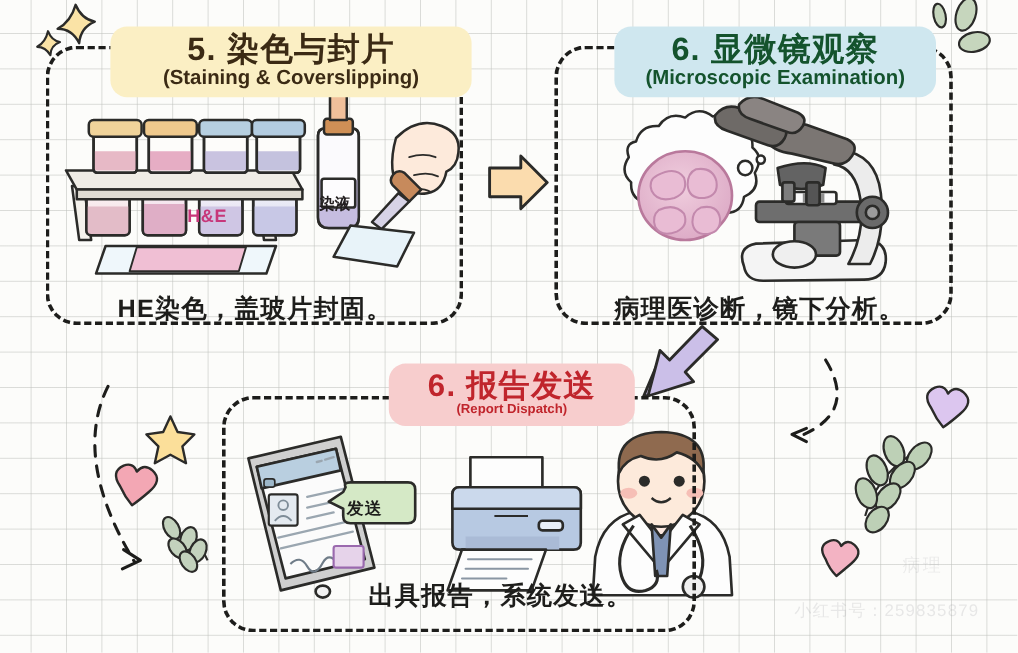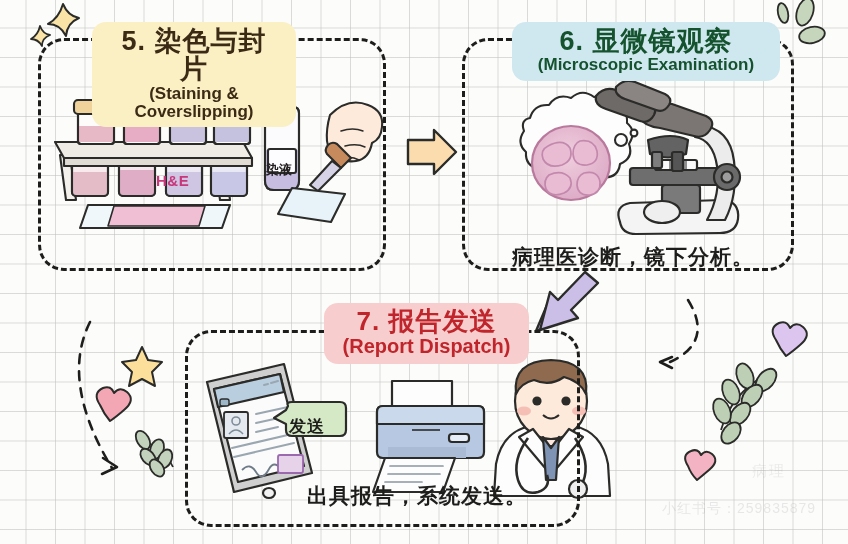--- a/index.html
+++ b/index.html
@@ -44,28 +44,28 @@
   }
   .banner .cn{
     font-size:27px;font-weight:700;letter-spacing:1px;
     display:block;
     font-family:"Liberation Sans","DejaVu Sans",sans-serif;
   }
   .banner .en{
     font-size:17px;font-weight:600;display:block;margin-top:1px;
     font-family:"Liberation Sans","DejaVu Sans",sans-serif;
   }
-  #banner5{left:92px;top:22px;width:204px;background:#fbefc4;}
+  #banner5{left:92px;top:22px;width:301px;background:#fbefc4;}
   #banner5 .cn,#banner5 .en{color:#3b2a14;}
   #banner6{left:512px;top:22px;width:268px;background:#cfe7ef;}
   #banner6 .cn,#banner6 .en{color:#14532d;}
   #banner7{left:324px;top:303px;width:205px;background:#f7cdcd;}
   #banner7 .cn,#banner7 .en{color:#c0252c;}
   #banner7 .cn{font-size:26px;}
-  #banner7 .en{font-size:20px;}
+  #banner7 .en{font-size:11px;}
 
   
   .caption{
     position:absolute;
     font-size:21px;font-weight:700;color:#1d1d1b;
     letter-spacing:1px;
     white-space:nowrap;
     z-index:5;
   }
   #cap5{left:98px;top:243px;}
@@ -82,21 +82,21 @@
   
   #dye-text{
     position:absolute;left:266px;top:161px;
     font-size:13px;font-weight:700;color:#231f20;letter-spacing:0px;
     z-index:4;
     text-align:right;
   }
   
   #send-text{
     position:absolute;left:289px;top:415px;
-    font-size:17px;font-weight:700;color:#1d1d1b;letter-spacing:1px;
+    font-size:14px;font-weight:700;color:#1d1d1b;letter-spacing:1px;
     z-index:6;
   }
   
   #watermark{
     position:absolute;left:662px;top:500px;
     font-size:14px;color:rgba(150,150,155,.20);
     letter-spacing:1px;white-space:nowrap;z-index:2;
   }
   #watermark2{
     position:absolute;left:752px;top:462px;
@@ -390,24 +390,25 @@
     <span class="cn">5. 染色与封片</span>
     <span class="en">(Staining &amp; Coverslipping)</span>
   </div>
 
   <div class="banner" id="banner6">
     <span class="cn">6. 显微镜观察</span>
     <span class="en">(Microscopic Examination)</span>
   </div>
 
   <div class="banner" id="banner7">
-    <span class="cn">7. 报告发送</span>
+    <span class="cn">6. 报告发送</span>
     <span class="en">(Report Dispatch)</span>
   </div>
 
+  <div class="caption" id="cap5">HE染色，盖玻片封固。</div>
   <div class="caption" id="cap6">病理医诊断，镜下分析。</div>
   <div class="caption" id="cap7">出具报告，系统发送。</div>
 
   <div id="he-text">H&amp;E</div>
   <div id="dye-text">染液</div>
   <div id="send-text">发送</div>
 
   <div id="watermark">小红书号：259835879</div>
   <div id="watermark2">病理</div>
 

